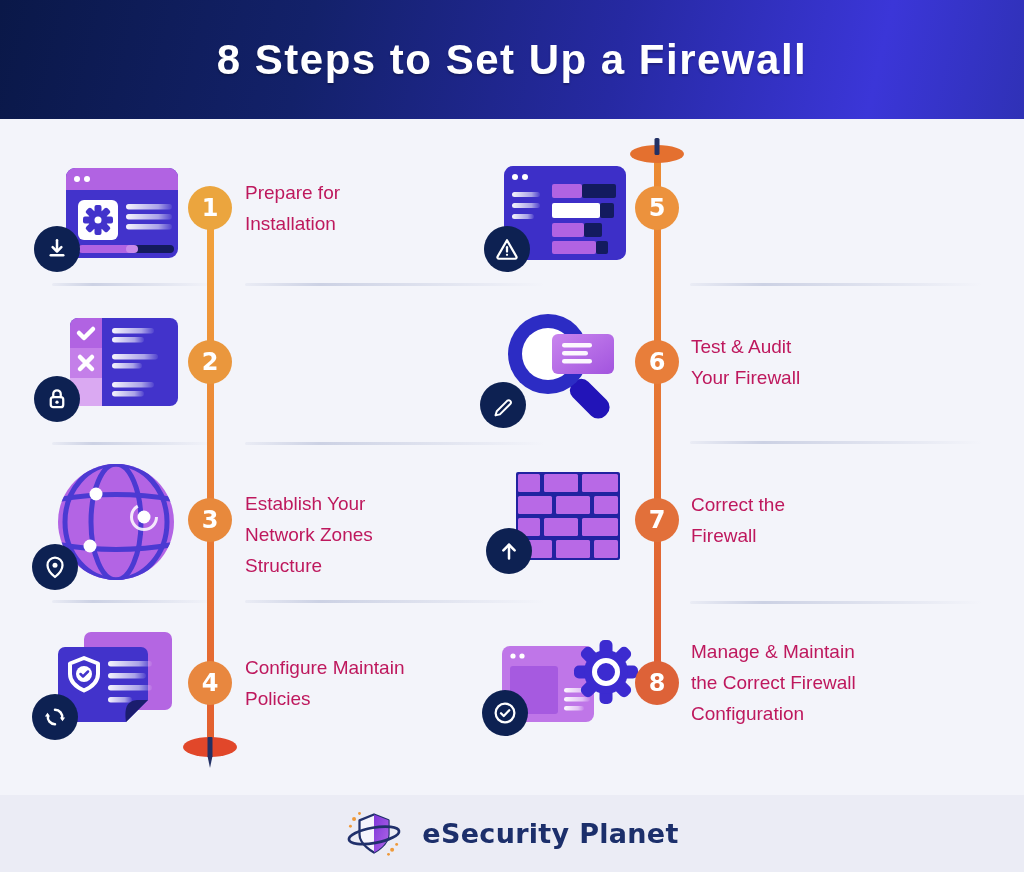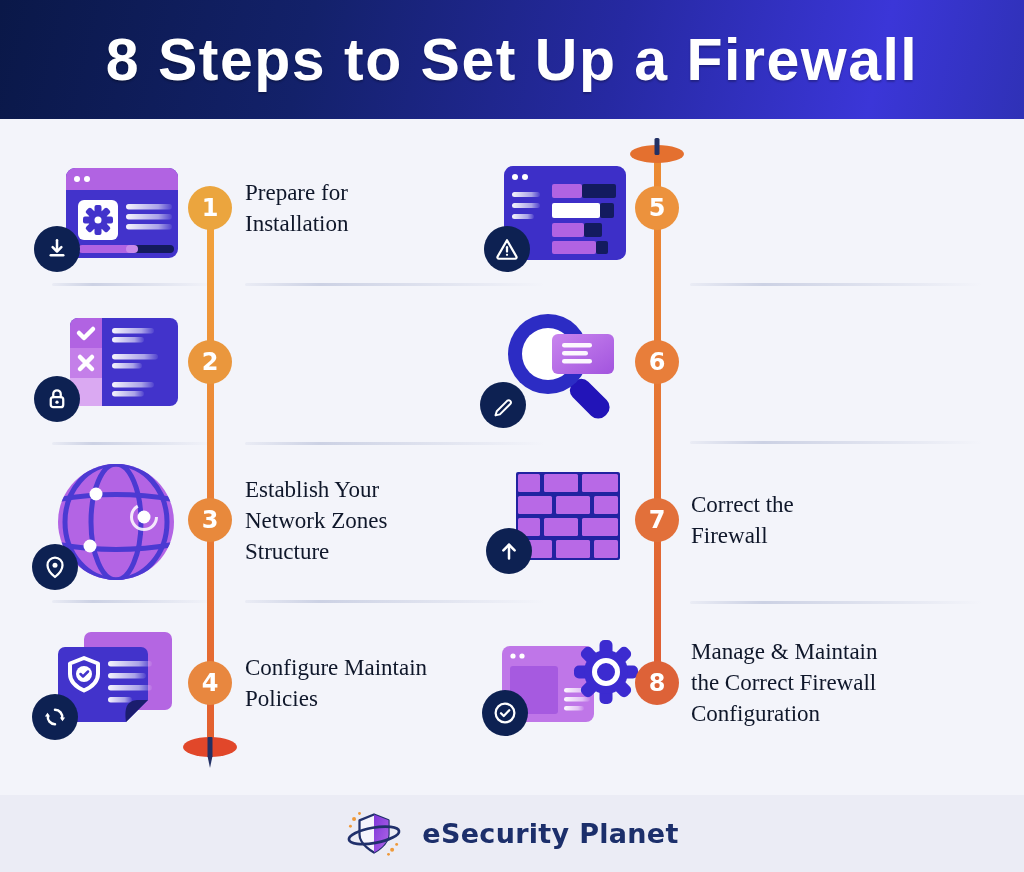--- a/index.html
+++ b/index.html
@@ -1,32 +1,32 @@
 <!DOCTYPE html>
 <html><head>
 <meta charset="utf-8">
 <style>
   html,body{margin:0;padding:0;background:#fff;}
   .canvas{position:relative;width:1024px;height:872px;overflow:hidden;background:#f3f4fa;font-family:"Liberation Sans",sans-serif;}
   .header{position:absolute;top:0;left:0;width:1024px;height:119px;
     background:linear-gradient(103deg,#0a1848 0%,#13216a 30%,#2629a2 60%,#3b36d8 85%,#2f31b6 100%);
     display:flex;align-items:center;justify-content:center;}
-  .header .title{color:#ffffff;font-size:59px;font-weight:bold;letter-spacing:1.5px;
+  .header .title{color:#ffffff;font-size:42px;font-weight:bold;letter-spacing:1.5px;
     font-family:"Liberation Sans",sans-serif;text-shadow:0 2px 2px rgba(0,0,0,0.25);}
   .footer{position:absolute;left:0;bottom:0;width:1024px;height:77px;background:#ebecf5;
     display:flex;align-items:center;justify-content:center;gap:19px;}
   .brand{color:#1c2f6b;font-size:27px;font-weight:bold;font-family:"DejaVu Sans",sans-serif;letter-spacing:0.3px;}
   .tline{position:absolute;width:7px;border-radius:4px;z-index:1;}
   .tline.l{left:207px;top:208px;height:539px;background:linear-gradient(#f2a43c,#e25e2f);}
   .tline.r{left:654px;top:152px;height:531px;background:linear-gradient(#ec8c33,#de5c33);}
   .num-circle{position:absolute;width:44px;height:44px;border-radius:50%;z-index:3;
     display:flex;align-items:center;justify-content:center;color:#fff;font-size:24px;font-weight:bold;
     font-family:"DejaVu Sans",sans-serif;}
-  .step-title{position:absolute;color:#0f172a;font-size:23px;line-height:31px;white-space:pre-line;
-    font-family:Liberation Serif, serif;z-index:2;}
+  .step-title{position:absolute;color:#be185d;font-size:19px;line-height:31px;white-space:pre-line;
+    font-family:Liberation Sans, sans-serif;z-index:2;}
   .icon-box{position:absolute;z-index:2;}
   .badge{position:absolute;left:-12px;bottom:-6px;width:46px;height:46px;border-radius:50%;
     background:#0d2152;display:flex;align-items:center;justify-content:center;}
   .badge svg{width:30px;height:30px;}
   .sep{position:absolute;height:3px;border-radius:2px;z-index:0;
     background:linear-gradient(to right,rgba(197,203,224,0.2),rgba(197,203,224,0.85) 25%,rgba(197,203,224,0));}
   .pin{position:absolute;z-index:3;}
 </style>
 </head>
 <body>
@@ -177,21 +177,21 @@
     <div class="badge">
       <svg viewBox="0 0 24 24" fill="none" stroke="#fff" stroke-width="1.8" stroke-linejoin="round">
         <path d="M12,4.5 a6,6 0 0 1 6,6 c0,4.5 -6,9.5 -6,9.5 s-6,-5 -6,-9.5 a6,6 0 0 1 6,-6 z"></path>
         <circle cx="12" cy="10.5" r="2" fill="#fff" stroke="none"></circle>
       </svg>
     </div>
   </div>
   <div class="num-circle" style="left: 188px; top: 498px; background: rgb(232, 137, 60);">
       <span>3</span>
     </div>
-  <div class="step-title" style="left:245px;top:474px;width:280px">Establish Your
+  <div class="step-title" style="left:245px;top:488px;width:280px">Establish Your
 Network Zones
 Structure</div>
 
   <div class="icon-box" style="left:44px;top:630px;width:140px;height:104px">
     <svg width="140" height="104" viewBox="0 0 140 104">
       <rect x="40" y="2" width="88" height="78" rx="7" fill="#b466e2"></rect>
       <path d="M14,24 a7,7 0 0 1 7,-7 h76 a7,7 0 0 1 7,7 v46 l-22,22 h-61 a7,7 0 0 1 -7,-7 z" fill="#4233cb"></path>
       <path d="M104,70 l-22,22 c-1,-8 -1,-15 3,-19 c4,-4 11,-3 19,-3 z" fill="#1b1d6e"></path>
       <path d="M40,28 l14,5.5 v10.5 c0,8.5 -8.5,14 -14,16.5 c-5.5,-2.5 -14,-8 -14,-16.5 v-10.5 z" stroke="#fff" stroke-width="4" fill="none" stroke-linejoin="round"></path>
       <circle cx="40" cy="44" r="8" fill="#fff"></circle>
@@ -259,20 +259,22 @@
     </svg>
     <div class="badge">
       <svg viewBox="0 0 24 24" fill="none" stroke="#fff" stroke-width="1.6" stroke-linejoin="round">
         <path d="M7,17 l8.5,-8.5 a1.8,1.8 0 0 1 2.5,2.5 L9.5,19.5 L6,20.3 z"></path>
       </svg>
     </div>
   </div>
   <div class="num-circle" style="left: 635px; top: 340px; background: rgb(232, 126, 58);">
       <span>6</span>
     </div>
+  <div class="step-title" style="left:691px;top:331px;width:300px">Test &amp; Audit
+Your Firewall</div>
 
   <div class="icon-box" style="left:498px;top:468px;width:140px;height:100px">
     <svg width="140" height="100" viewBox="0 0 140 100">
       <rect x="18" y="4" width="104" height="88" rx="2" fill="#2023a0"></rect>
       <g fill="#b869e6">
         <rect x="20" y="6" width="22" height="18" rx="1.5"></rect>
           <rect x="46" y="6" width="34" height="18" rx="1.5"></rect>
           <rect x="84" y="6" width="36" height="18" rx="1.5"></rect>
         <rect x="20" y="28" width="34" height="18" rx="1.5"></rect>
           <rect x="58" y="28" width="34" height="18" rx="1.5"></rect>

